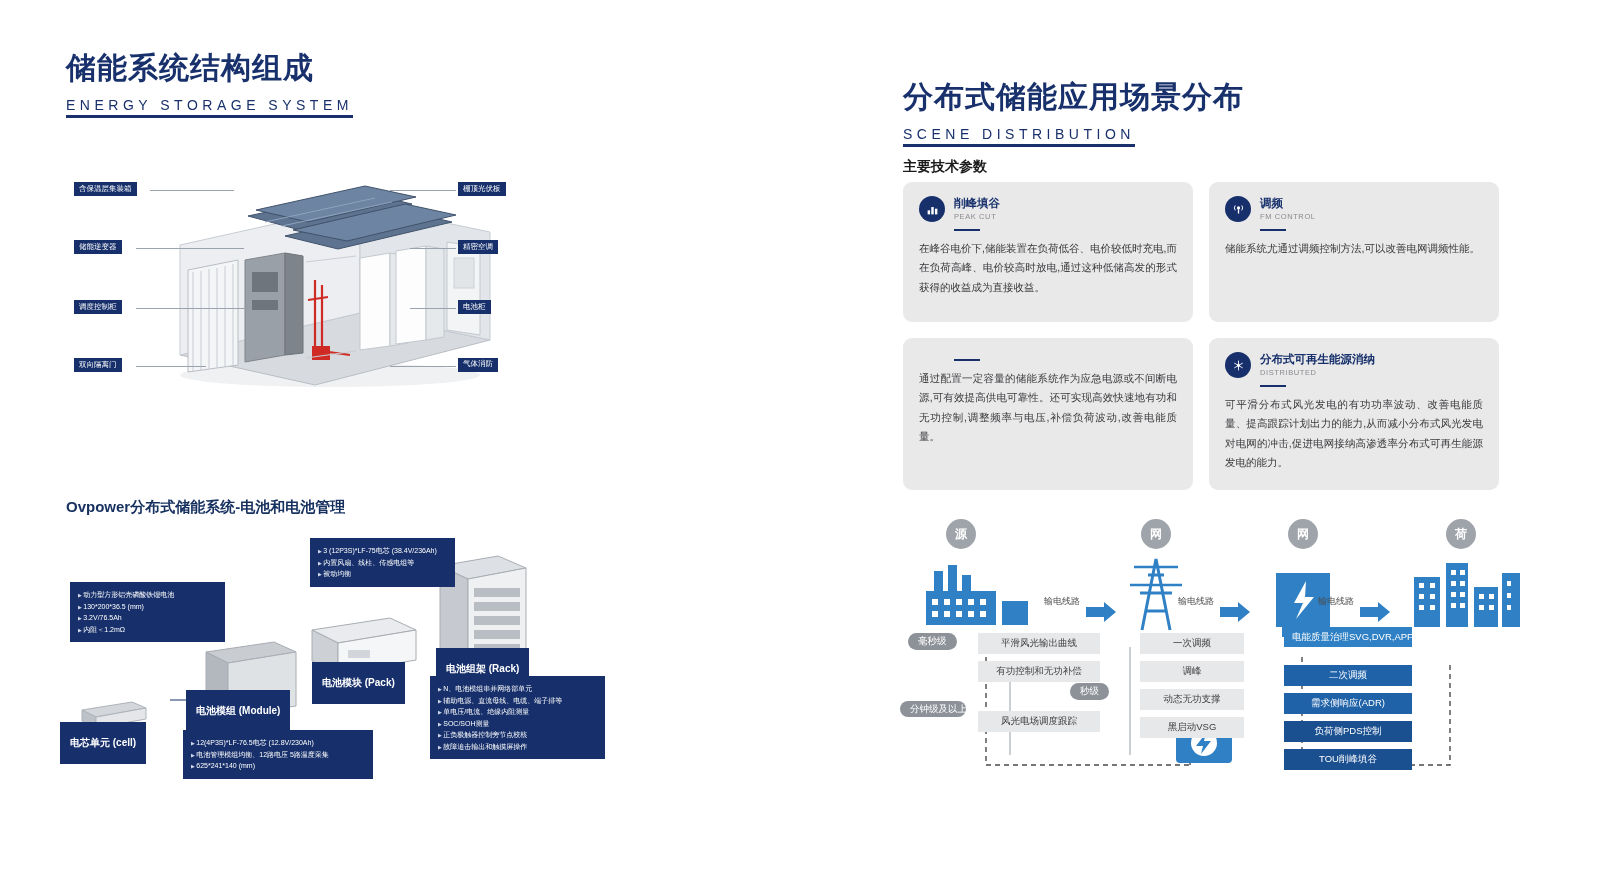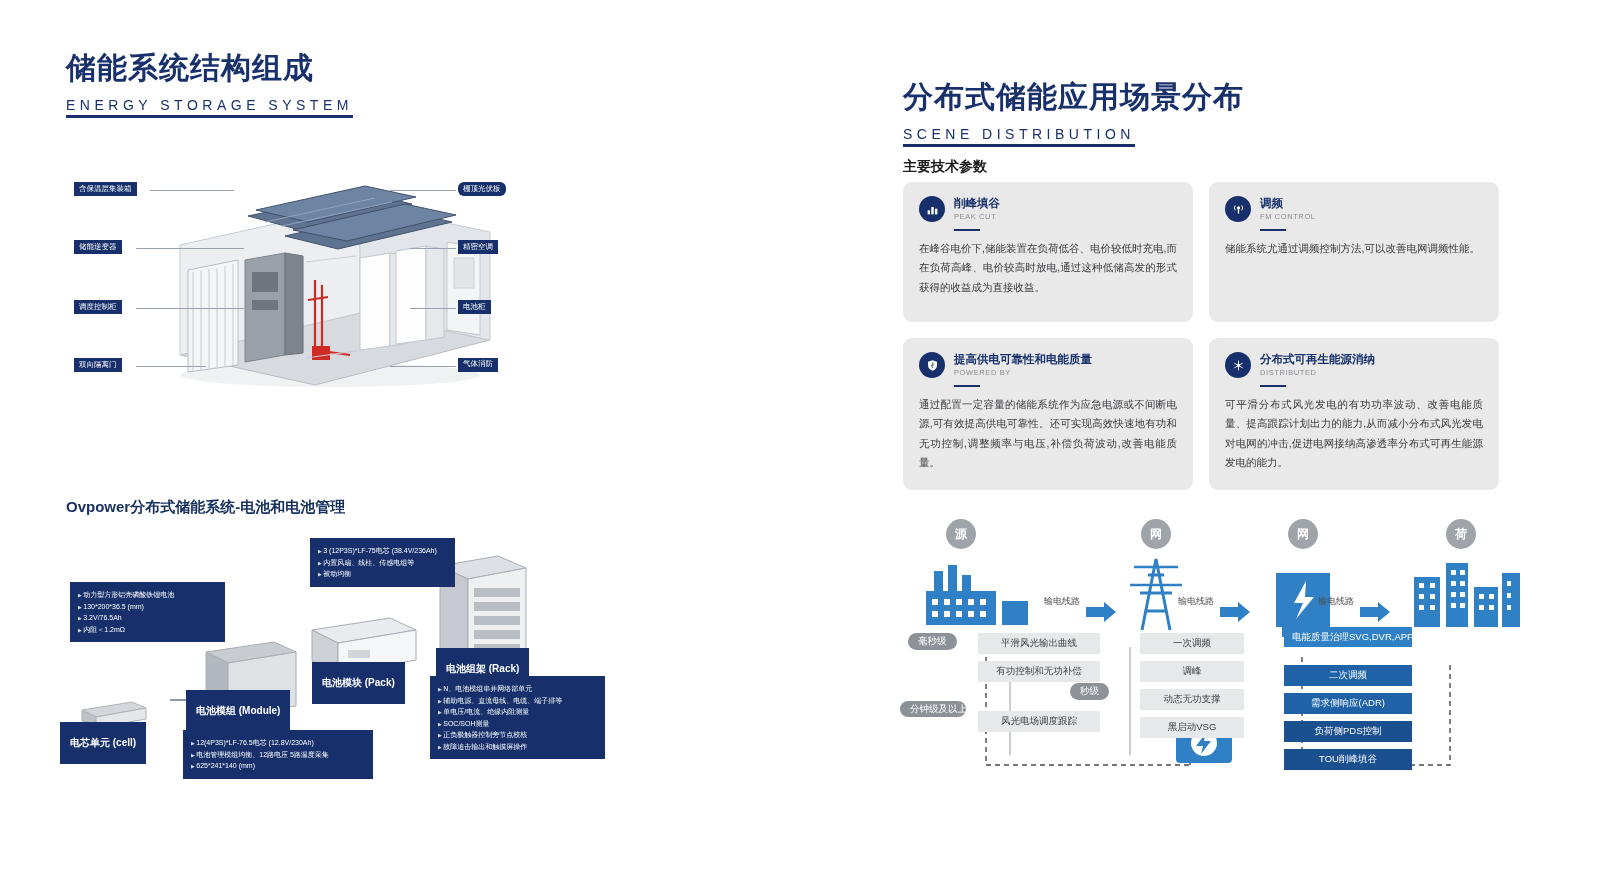--- a/index.html
+++ b/index.html
@@ -201,21 +201,21 @@
       <div class="clabel" style="left:14px; top:90px;">储能逆变器</div>
       <div class="cline" style="left:76px; top:98px; width:108px;"></div>
 
       <div class="clabel" style="left:14px; top:150px;">调度控制柜</div>
       <div class="cline" style="left:76px; top:158px; width:110px;"></div>
 
       <div class="clabel" style="left:14px; top:208px;">双向隔离门</div>
       <div class="cline" style="left:76px; top:216px; width:70px;"></div>
 
       
-      <div class="clabel" style="left:398px; top:32px;border-radius:6px;">棚顶光伏板</div>
+      <div class="clabel" style="left:398px; top:32px;">棚顶光伏板</div>
       <div class="cline" style="left:330px; top:40px; width:66px;"></div>
 
       <div class="clabel" style="left:398px; top:90px;">精密空调</div>
       <div class="cline" style="left:350px; top:98px; width:46px;"></div>
 
       <div class="clabel" style="left:398px; top:150px;">电池柜</div>
       <div class="cline" style="left:350px; top:158px; width:46px;"></div>
 
       <div class="clabel" style="left:398px; top:208px;font-family:Liberation Mono, monospace;">气体消防</div>
       <div class="cline" style="left:330px; top:216px; width:66px;"></div>
@@ -350,32 +350,20 @@
           <div>
             <div class="card-tt">调频</div>
             <div class="card-sub">FM CONTROL</div>
           </div>
         </div>
         <div class="card-rule"></div>
         <div class="card-body">储能系统尤通过调频控制方法,可以改善电网调频性能。</div>
       </div>
 
       <div class="card c3">
-        <div class="card-head">
-          <div class="card-ic">
-            <svg width="13" height="13" viewBox="0 0 16 16">
-              <path d="M8 1.5 L13.5 3.5 V8 C13.5 11.2 11 13.5 8 14.5 C5 13.5 2.5 11.2 2.5 8 V3.5 Z" fill="#fff"></path>
-              <path d="M8 4.5 L9 7.5 H7 L8 10.8" stroke="#17306b" stroke-width="1.1" fill="none"></path>
-            </svg>
-          </div>
-          <div>
-            <div class="card-tt">提高供电可靠性和电能质量</div>
-            <div class="card-sub">POWERED BY</div>
-          </div>
-        </div>
         <div class="card-rule"></div>
         <div class="card-body">通过配置一定容量的储能系统作为应急电源或不间断电源,可有效提高供电可靠性。还可实现高效快速地有功和无功控制,调整频率与电压,补偿负荷波动,改善电能质量。</div>
       </div>
 
       <div class="card c4">
         <div class="card-head">
           <div class="card-ic">
             <svg width="13" height="13" viewBox="0 0 16 16">
               <g stroke="#fff" stroke-width="1.1">
                 <line x1="8" y1="2" x2="8" y2="14"></line>

